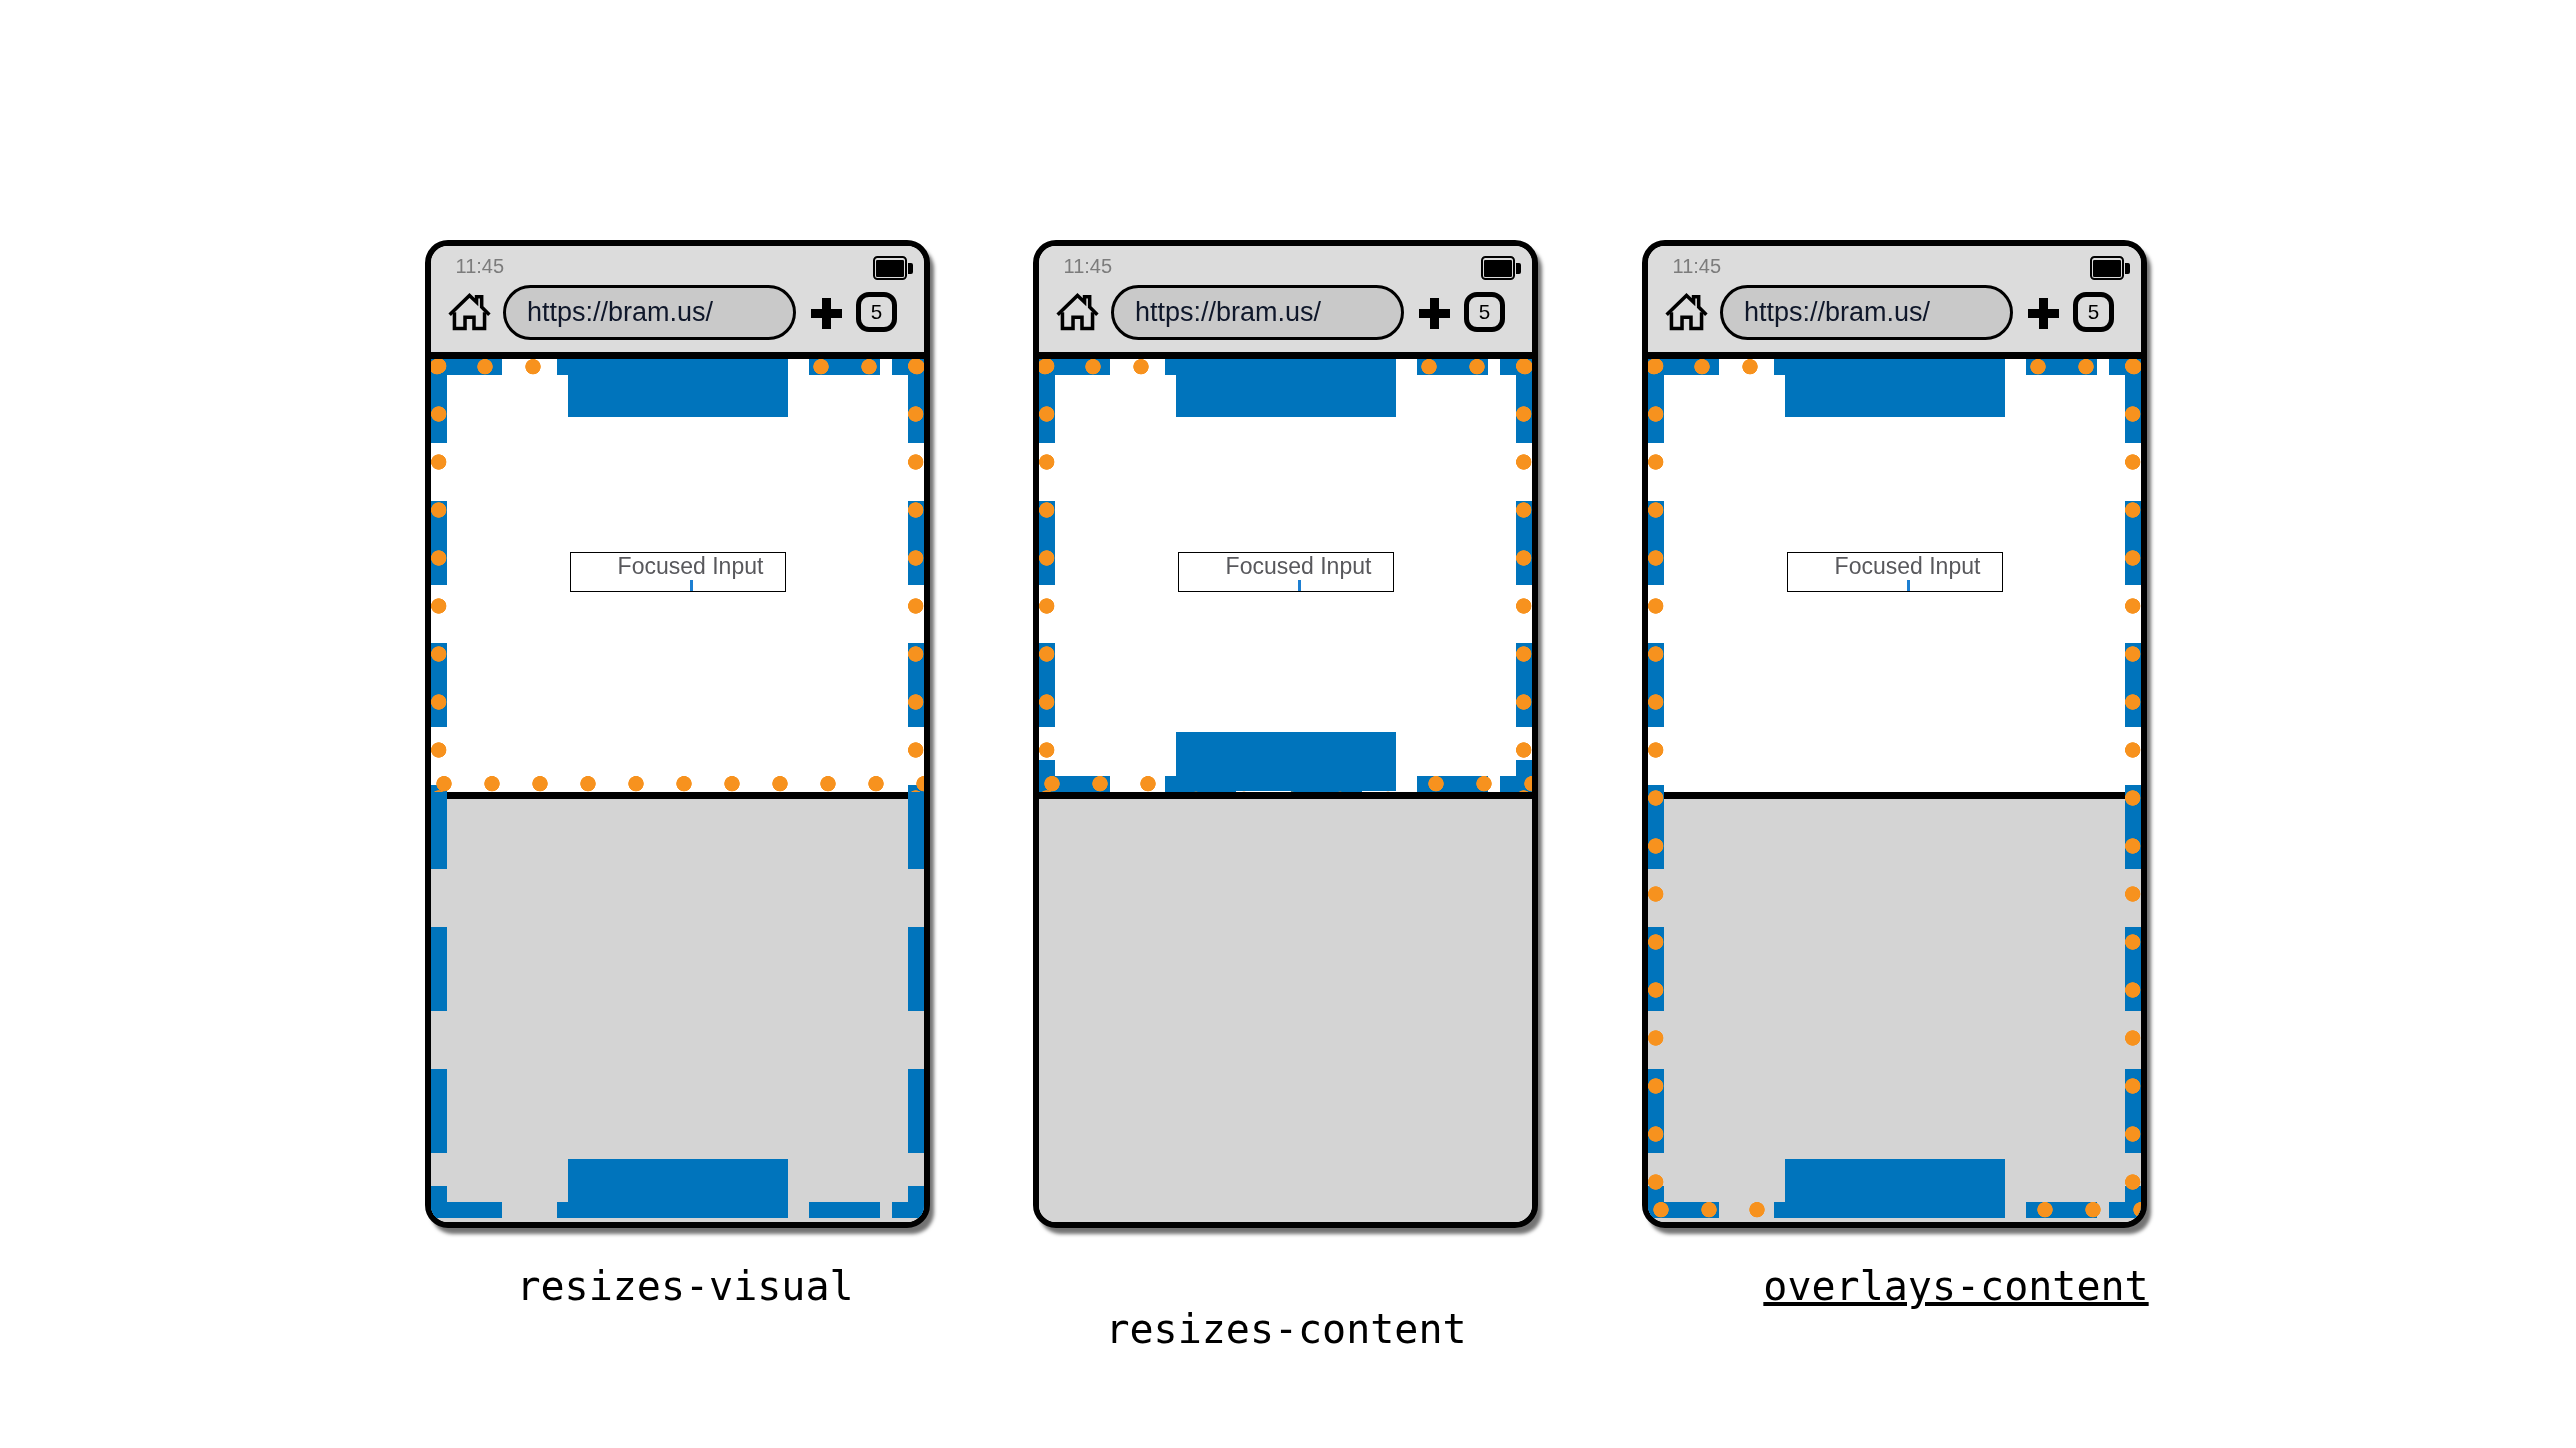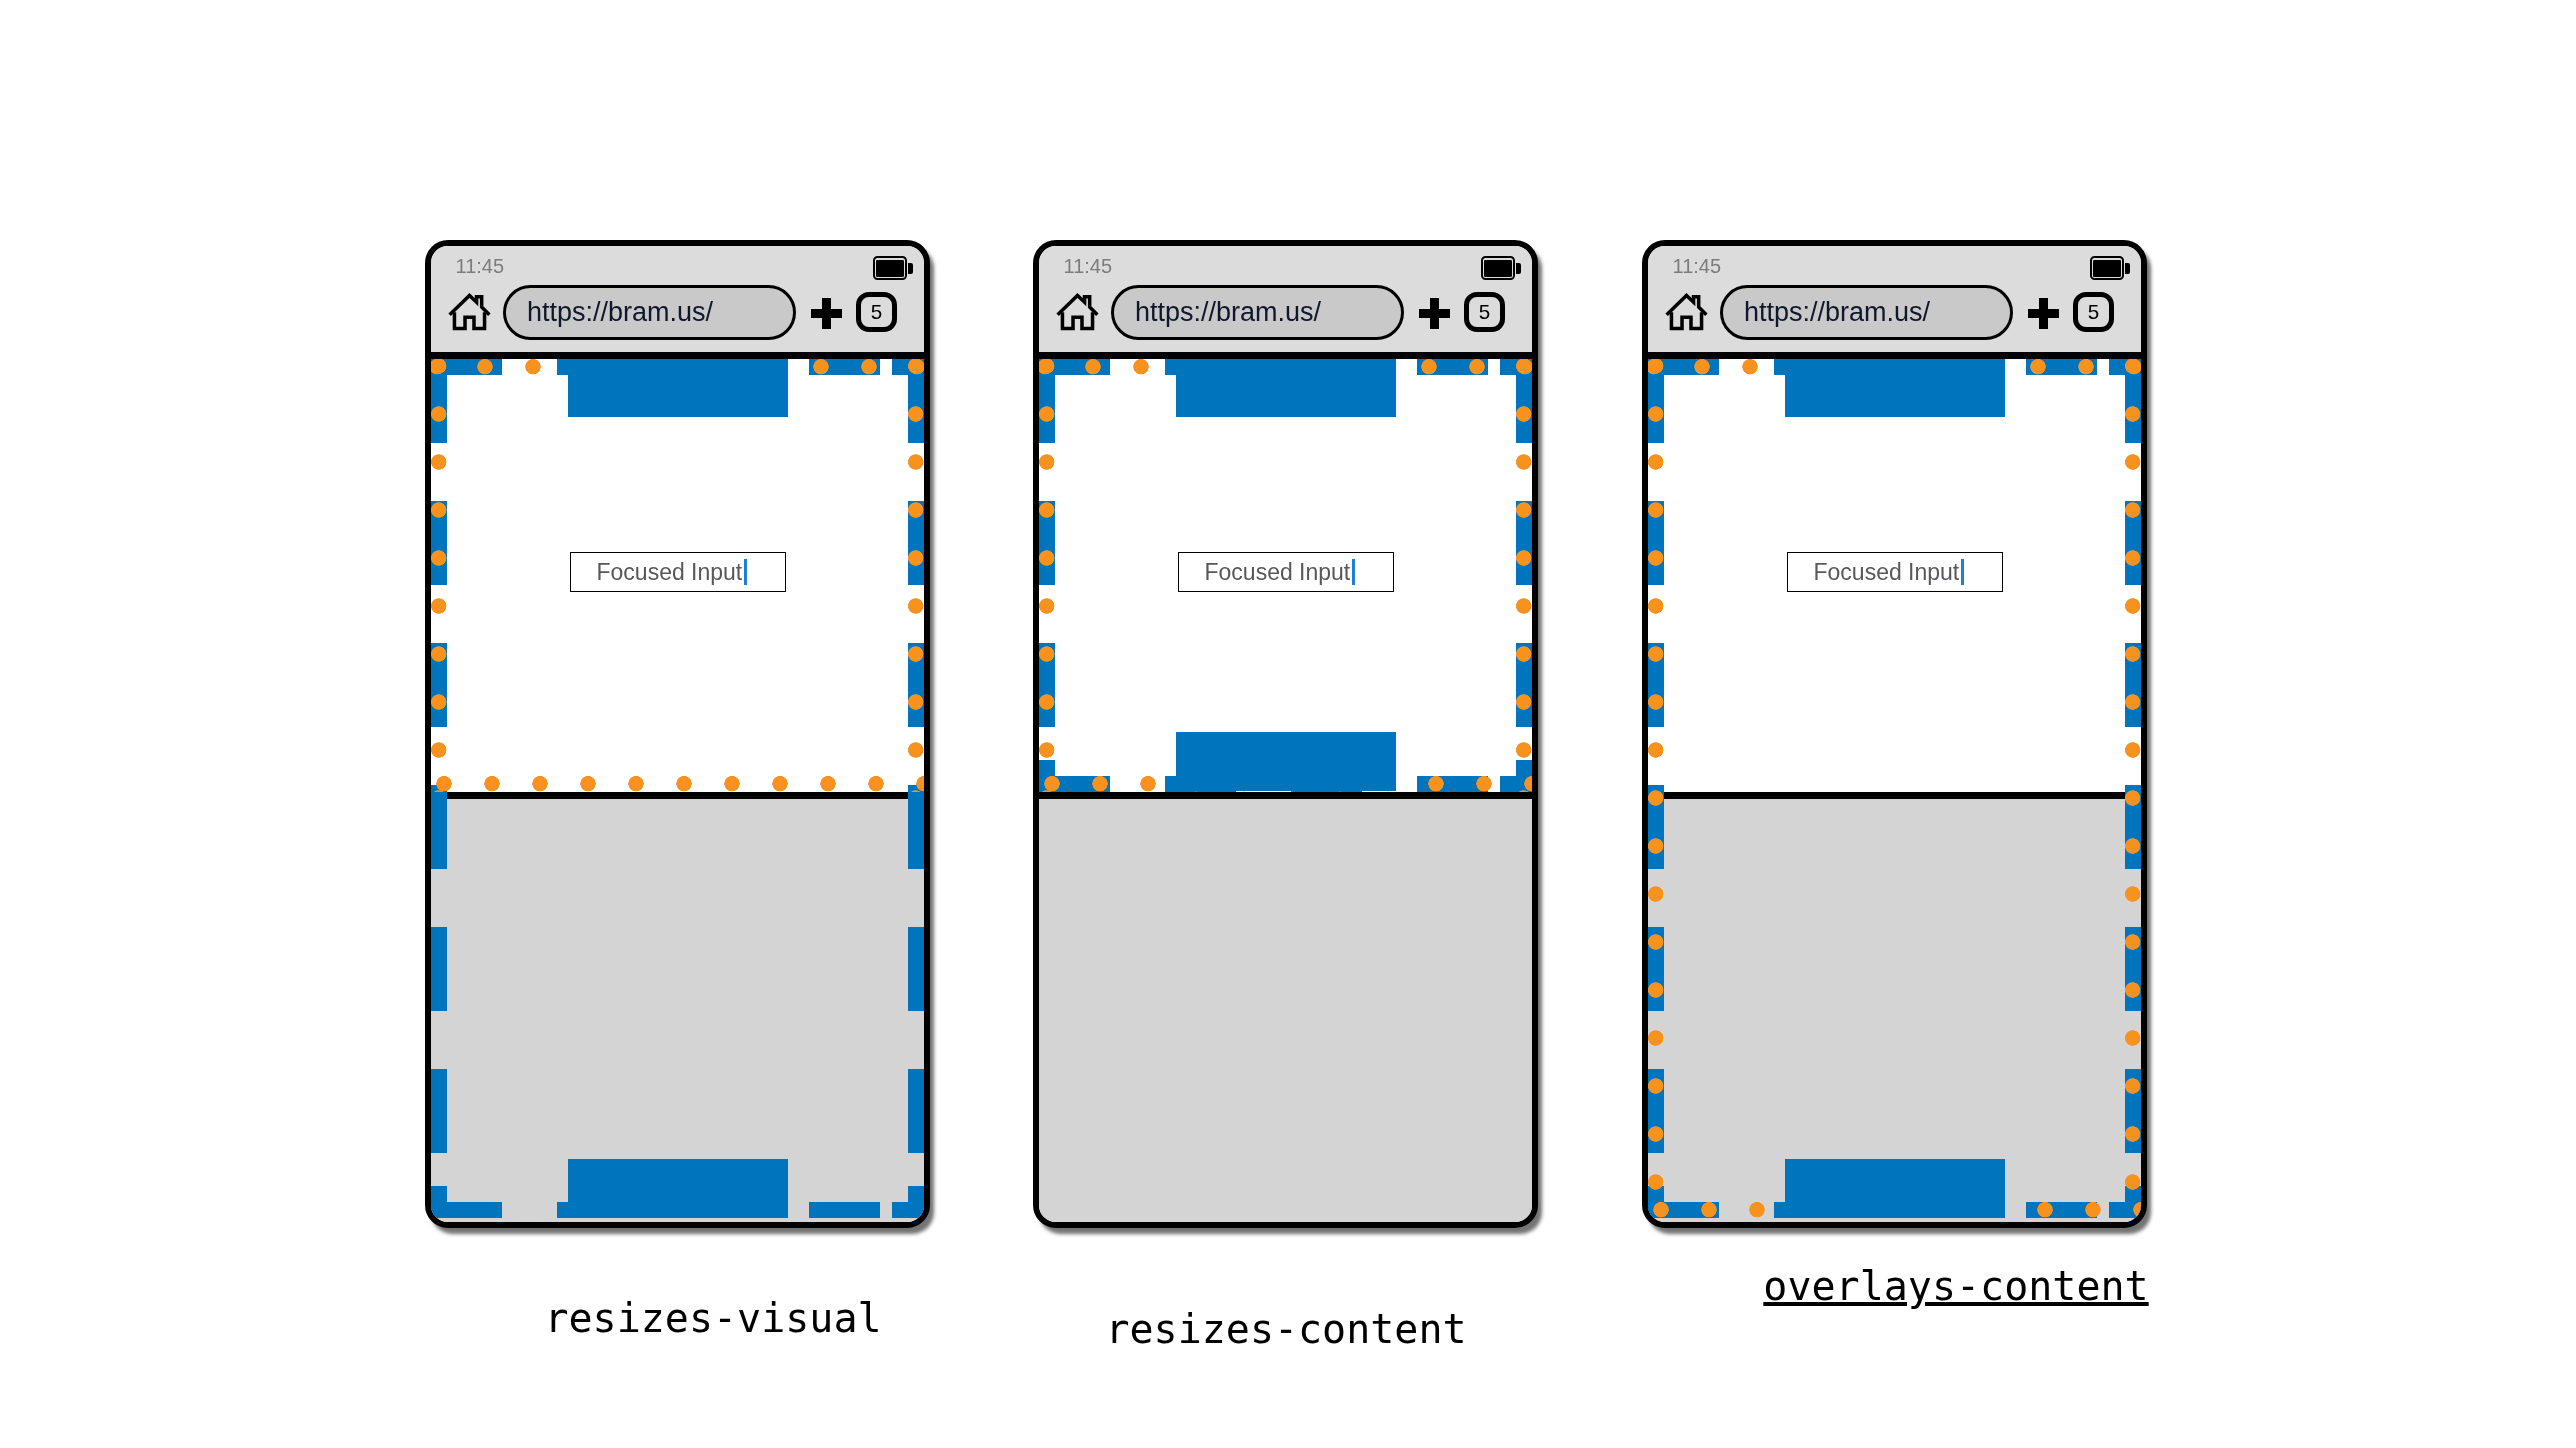--- a/index.html
+++ b/index.html
@@ -84,30 +84,30 @@
   
   .block{position:absolute;left:50%;transform:translateX(-50%);width:220px;background:#0074bc;z-index:4;}
   .header-block{top:0;height:58px;}
   .footer-block{height:59px;}
   .footer-pos-full{top:800px;}
   .footer-pos-resized{top:373px;}
 
   
   .focused-input{position:absolute;z-index:5;top:193px;left:50%;transform:translateX(-50%);
                  width:216px;height:40px;background:#fff;border:1.9px solid #000;box-sizing:border-box;
-                 display:flex;align-items:center;padding-left:26px;}
+                 display:flex;align-items:center;padding-left:26px;flex-direction:column;}
   .input-text{font-size:23px;color:#58585c;white-space:nowrap;}
   .caret{display:inline-block;width:3.2px;height:26px;background:#1d7fd2;margin-left:1.3px;}
 
   
   .phone-label{position:absolute;top:1263px;transform:translateX(-50%);
                font-family:"DejaVu Sans Mono",monospace;font-size:40px;color:#000;white-space:nowrap;}
 
   .p1{left:425px;}  .p2{left:1033px;}  .p3{left:1642px;}
-  .l1{left:713px;margin-top:32px;} .l2{left:1286px;margin-top:43px;}  .l3{left:1956px;text-decoration:underline;}
+  .l1{left:685px;} .l2{left:1286px;margin-top:43px;}  .l3{left:1956px;text-decoration:underline;}
 
   svg.home{display:block;}
 </style>
 </head>
 <body>
 
 <div class="phone p1">
   <div class="statusbar">
     <span class="time">11:45</span>
     <span class="battery">

